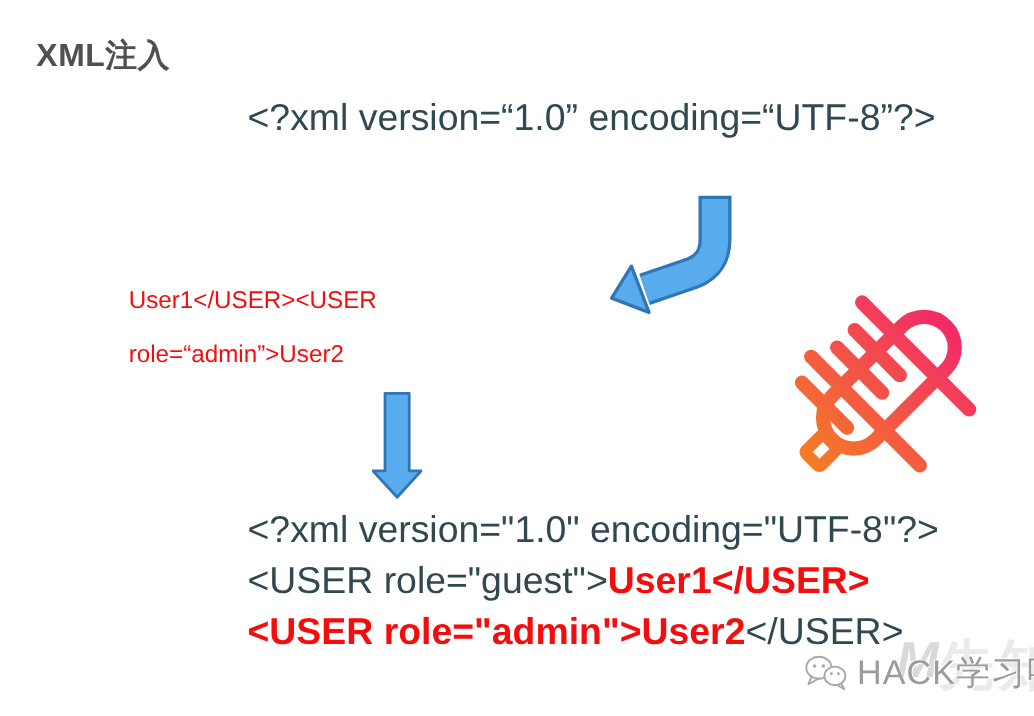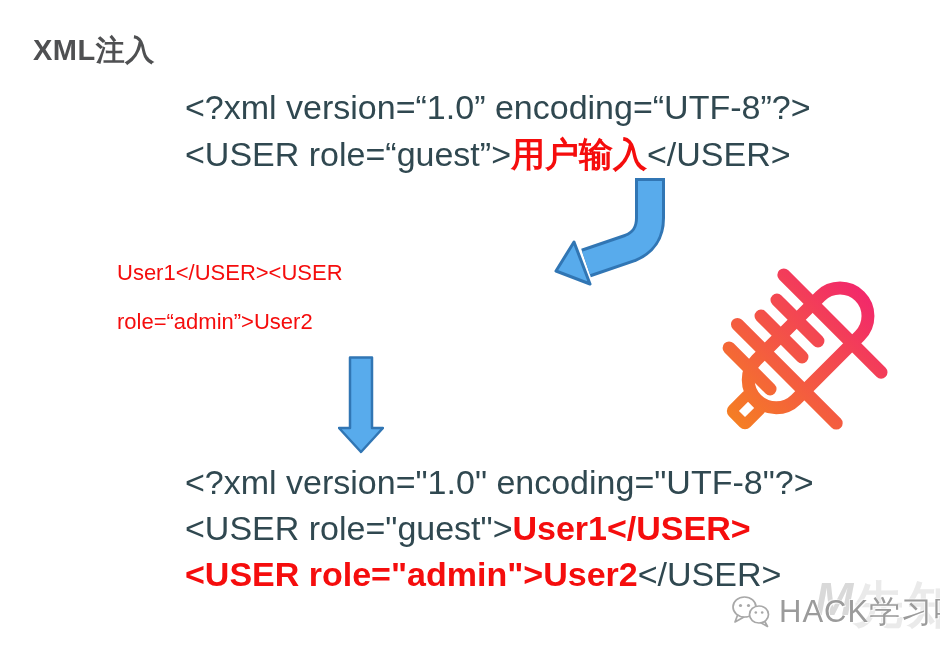--- a/index.html
+++ b/index.html
@@ -6,21 +6,21 @@
   body{
     width:940px;height:651px;position:relative;overflow:hidden;
     background:#ffffff;
     font-family:"Liberation Sans", sans-serif;
   }
   .title{
     position:absolute;left:20px;top:18px;margin:13px;
     font-size:29px;font-weight:600;color:var(--title-text,#4f5052);
     letter-spacing:0.5px;
   }
-  .codeblock{position:absolute;font-size:34px;color:var(--code-text,#304850);white-space:nowrap;z-index:2;}
+  .codeblock{position:absolute;font-size:34px;color:var(--code-text,#304850);white-space:nowrap;z-index:2;margin-left:40px;}
   .codeblock .line{height:47px;line-height:47px;}
   .block1{left:185px;top:84px;}
   .block2{left:185px;top:459px;}
   .block2 .line{height:46px;line-height:46px;}
   .payload{
     position:absolute;left:117px;top:248px;
     font-size:22px;color:var(--highlight-red,#f50d0d);white-space:nowrap;z-index:2;
   }
   .payload .line{height:49px;line-height:49px;}
   .red{color:var(--highlight-red,#f50d0d);font-weight:bold;}
@@ -47,23 +47,20 @@
 </head>
 <body>
 
 <div class="slide">
 
   <h1 class="title">XML注入</h1>
 
   <div class="codeblock block1">
     <div class="line">
       <span>&lt;?xml version=“1.0” encoding=“UTF-8”?&gt;</span>
-    </div>
-    <div class="line">
-      <span>&lt;USER role=“guest”&gt;</span><span class="red bold">用户输入</span><span>&lt;/USER&gt;</span>
     </div>
   </div>
 
   <svg class="elbow-arrow" width="135" height="112" viewBox="0 0 135 112">
     <line x1="95" y1="3.5" x2="125" y2="3.5" class="arrow-dark" stroke-width="3"></line>
     <path d="M110,5 L110,42 Q110,64 90,72 L46,87" fill="none" class="arrow-dark" stroke-width="30"></path>
     <path d="M110,5 L110,42 Q110,64 90,72 L46,87" fill="none" class="arrow-light" stroke-width="24"></path>
     <polygon points="34,66 50,108 16,95" class="arrow-head" stroke-width="3" stroke-linejoin="round"></polygon>
   </svg>
 

